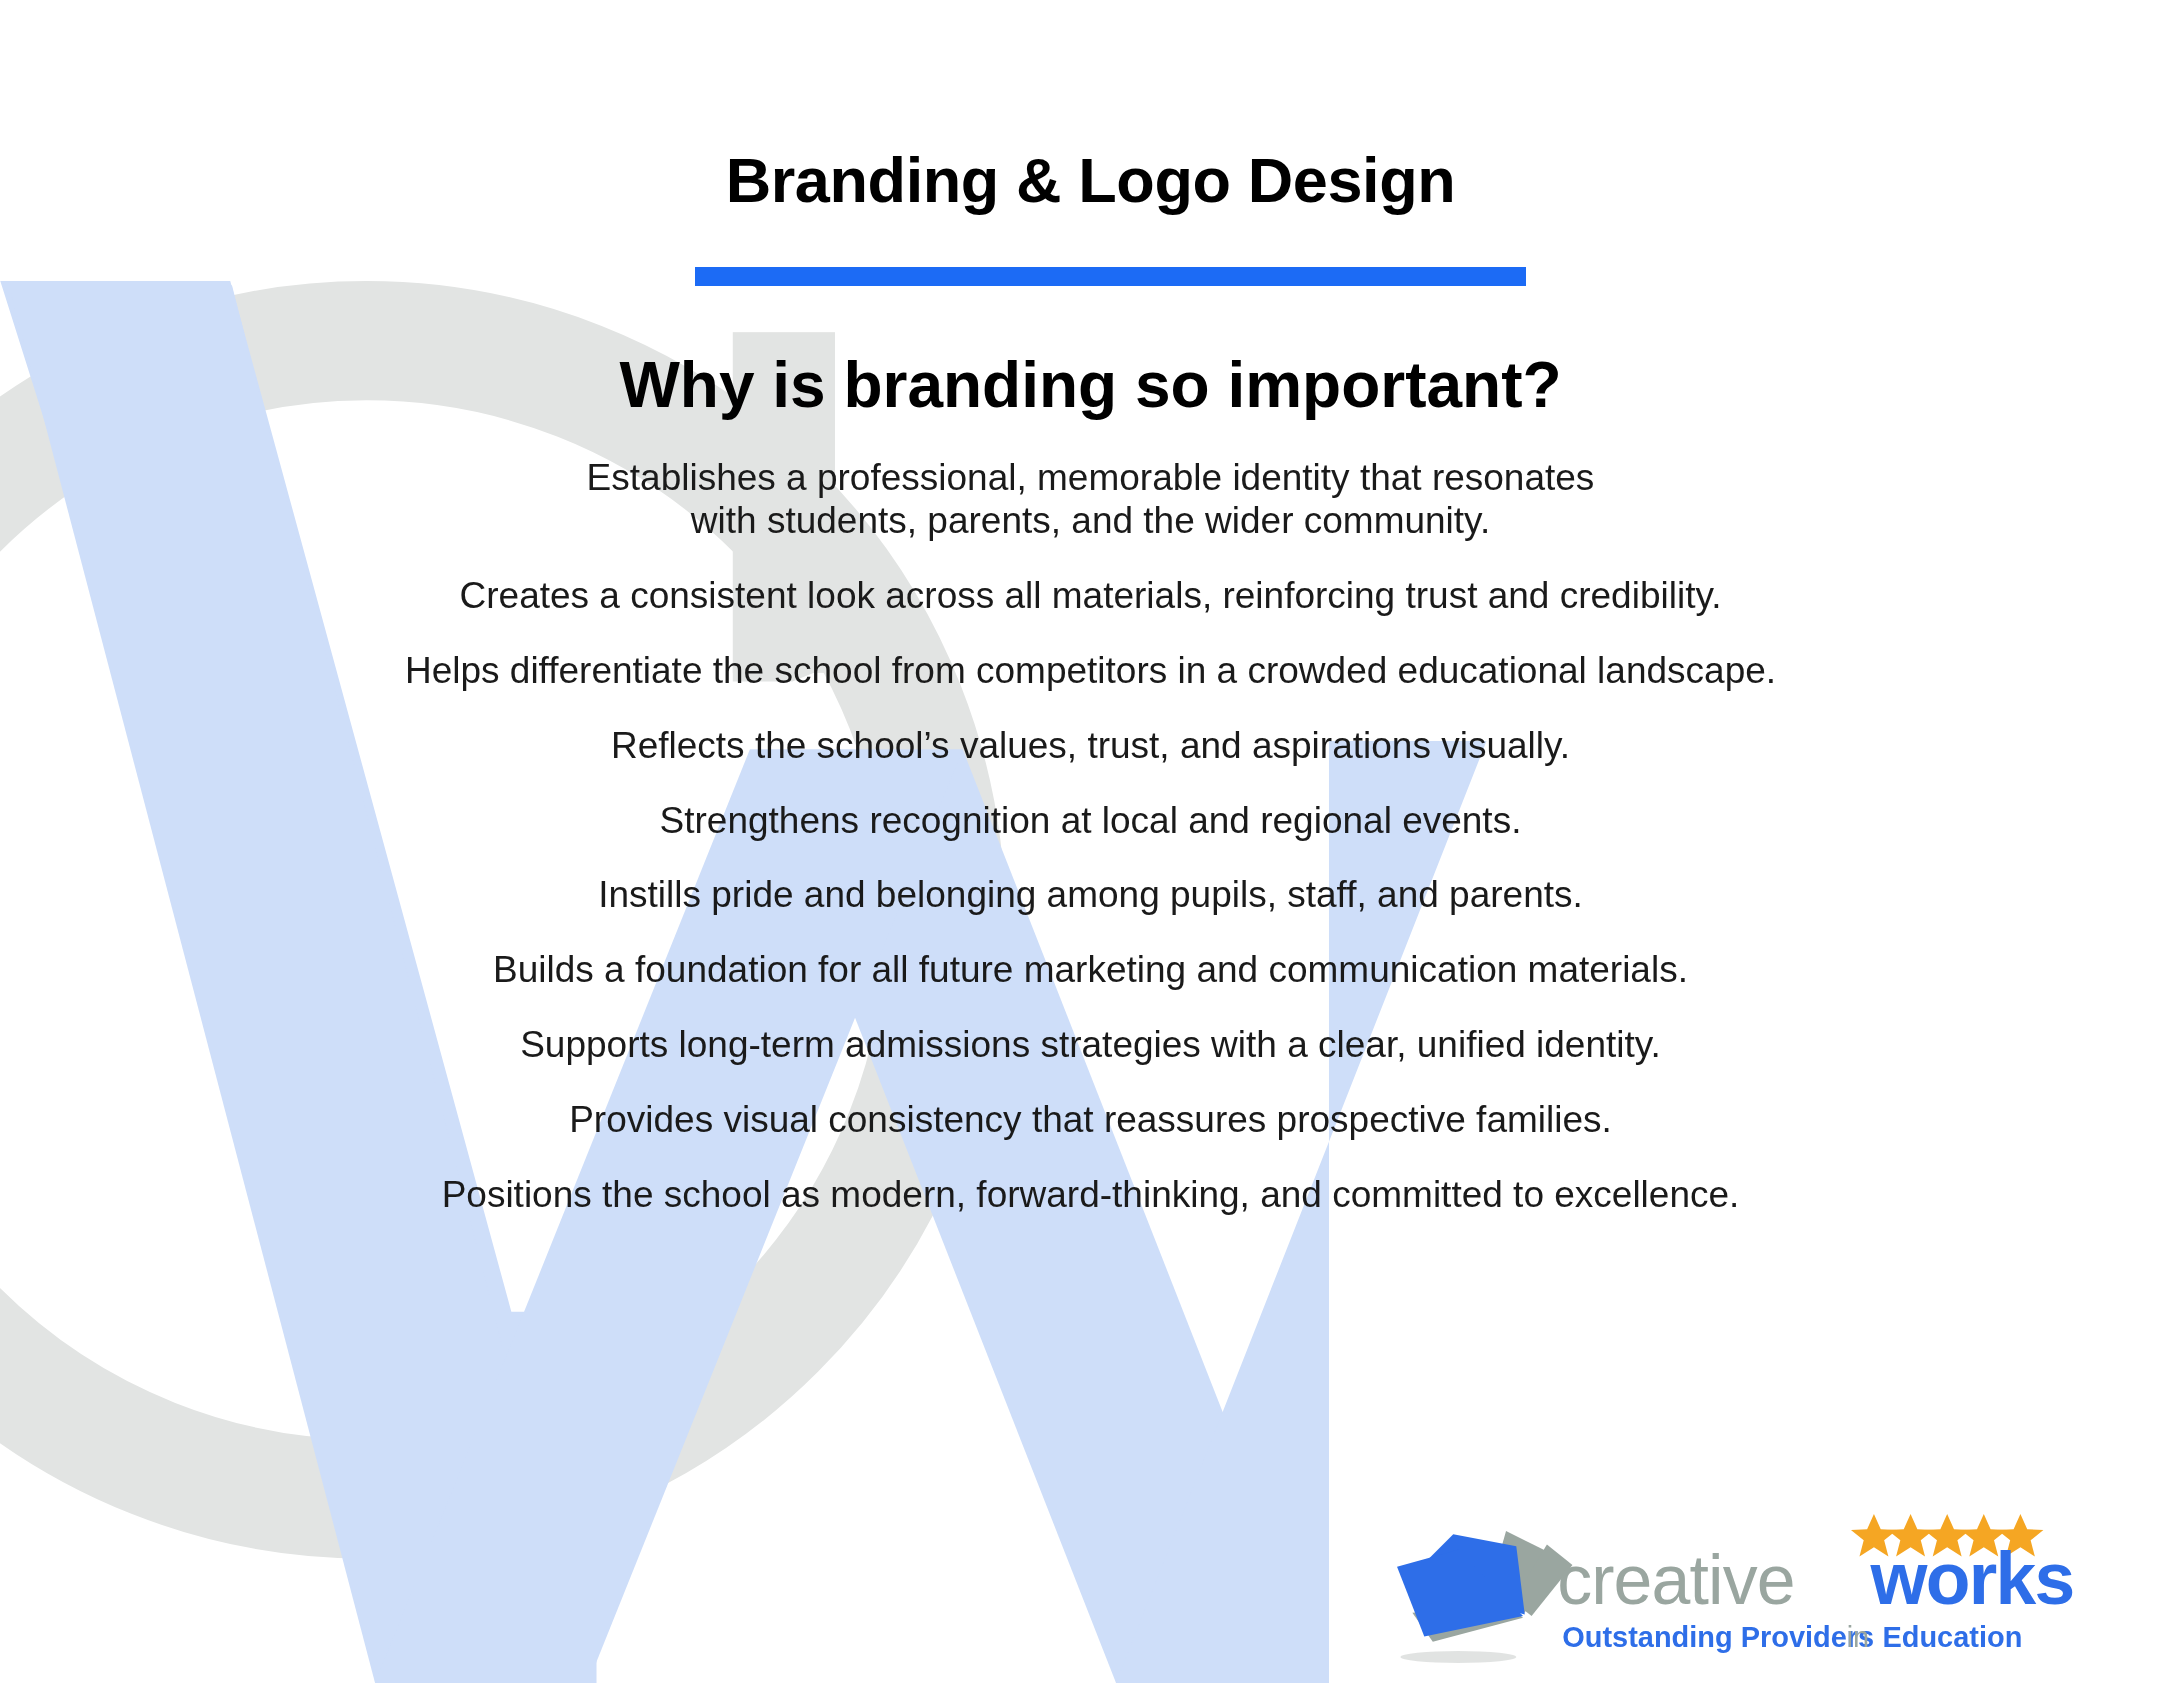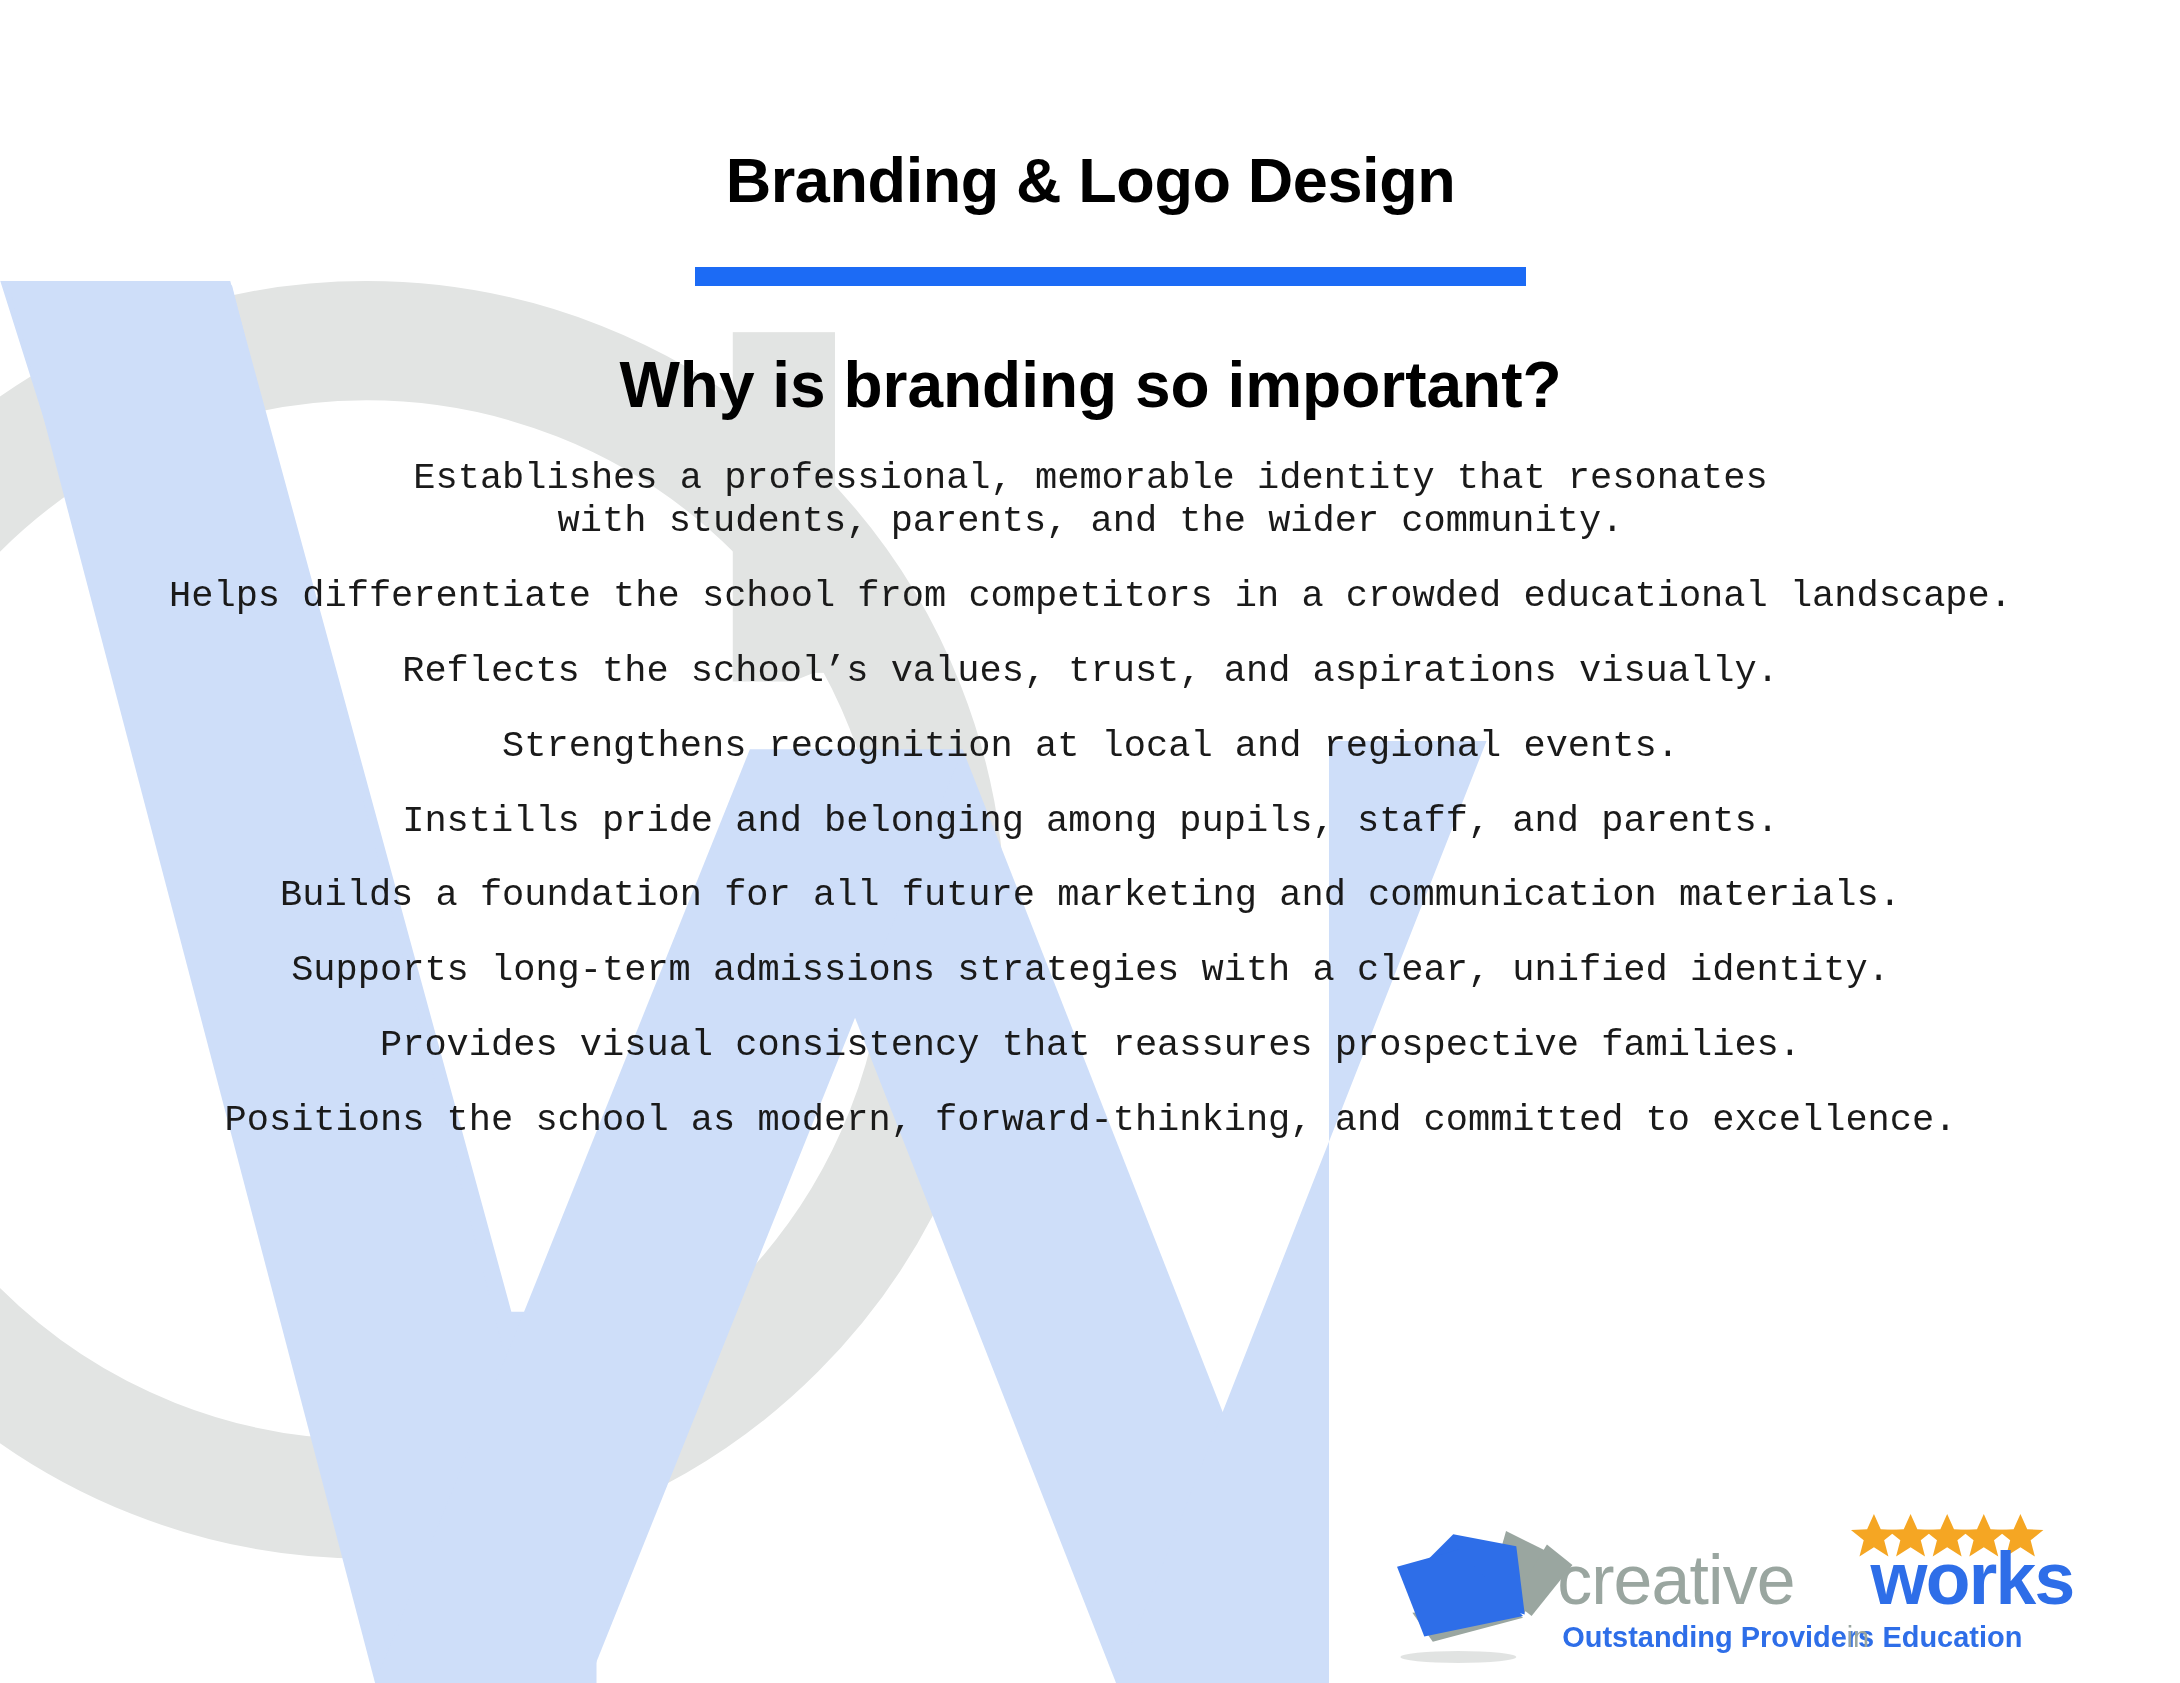--- a/index.html
+++ b/index.html
@@ -71,21 +71,20 @@
     color: #000000;
     line-height: 1;
   }
 
   #bullet-list {
     position: absolute;
     left: 145px;
     right: 145px;
     top: 457px;
     text-align: center;
-    font-family: Liberation Mono, monospace;
   }
 
   .bullet-line {
     font-size: 37px;
     color: #1a1a1a;
     line-height: 1.16;
     margin: 0 0 32px 0;
     white-space: pre-line;
   }
   .bullet-line:last-child { margin-bottom: 8px; }
@@ -135,20 +134,21 @@
 
     <div id="slide-title">Branding &amp; Logo Design</div>
 
     <div id="title-rule"></div>
 
     <div id="section-heading">Why is branding so important?</div>
 
     <div id="bullet-list">
       <p class="bullet-line">Establishes a professional, memorable identity that resonates
 with students, parents, and the wider community.</p>
+      <p class="bullet-line">Creates a consistent look across all materials, reinforcing trust and credibility.</p>
       <p class="bullet-line">Helps differentiate the school from competitors in a crowded educational landscape.</p>
       <p class="bullet-line">Reflects the school’s values, trust, and aspirations visually.</p>
       <p class="bullet-line">Strengthens recognition at local and regional events.</p>
       <p class="bullet-line">Instills pride and belonging among pupils, staff, and parents.</p>
       <p class="bullet-line">Builds a foundation for all future marketing and communication materials.</p>
       <p class="bullet-line">Supports long-term admissions strategies with a clear, unified identity.</p>
       <p class="bullet-line">Provides visual consistency that reassures prospective families.</p>
       <p class="bullet-line">Positions the school as modern, forward-thinking, and committed to excellence.</p>
     </div>
 

